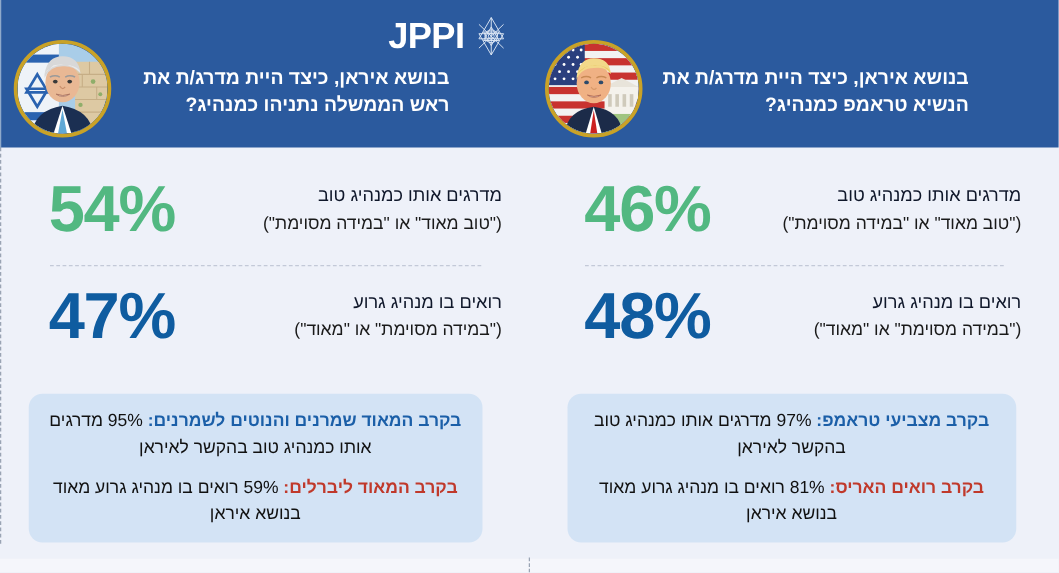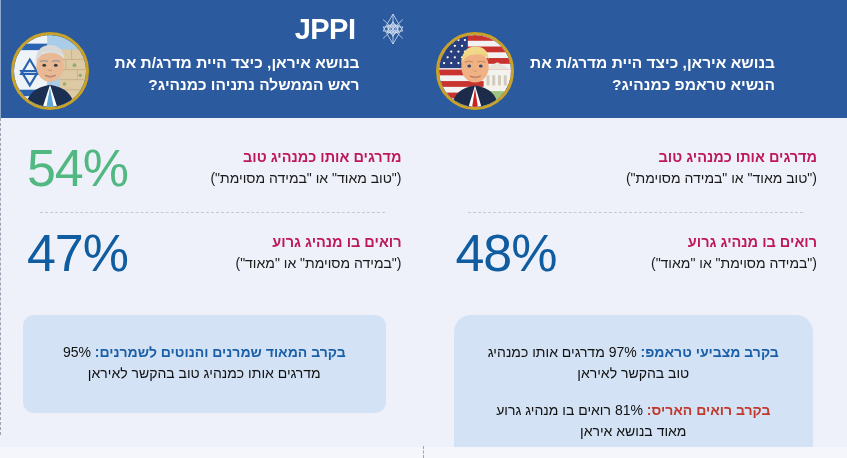--- a/index.html
+++ b/index.html
@@ -41,21 +41,21 @@
   }
 
   
   .logo-wrap {
     position: absolute;
     top: 12px;
     right: 14px;
     display: flex;
     align-items: center;
     direction: ltr;
-    gap: 20px;
+    gap: 4px;
   }
   .logo-star {
     width: 34px;
     height: 34px;
     display: block;
   }
   .logo-text {
     color: #ffffff;
     font-size: 29px;
     font-weight: bold;
@@ -127,40 +127,40 @@
   .col.right .stat { padding: 0 30px 0 20px; }
 
   .stat-label {
     flex: 1 1 auto;
     text-align: right;
     direction: rtl;
     padding-left: 10px;
   }
   .stat-title {
     font-size: 14.5px;
-    font-weight: bold;
-    color: #be185d;
+    font-weight: normal;
+    color: #0f172a;
     line-height: 1.35;
   }
   .stat-sub {
     font-size: 14px;
     font-weight: normal;
     color: #1a1a1a;
     line-height: 1.38;
     margin-top: 1px;
   }
   .stat-value {
     flex: 0 0 auto;
     font-size: 52px;
-    font-weight: normal;
+    font-weight: bold;
     line-height: 1;
     letter-spacing: -1px;
     direction: ltr;
     white-space: nowrap;
-    text-align: center;
+    text-align: right;
     min-width: 125px;
   }
   .stat-value.green { color: #52b881; }
   .stat-value.blue  { color: #0f5ca0; }
 
   .stat-row-1 { height: 88px; margin-top: 6px; }
   .stat-row-2 { height: 80px; }
 
   .dash-sep {
     border: 0;
@@ -182,23 +182,22 @@
     color: #111111;
     line-height: 1.5;
   }
   .col.left .callout {
     margin: 22px 38px 0 22px;
     padding: 11px 16px 13px 16px;
   }
   .col.right .callout {
     margin: 22px 34px 0 30px;
     padding: 11px 16px 13px 16px;
-    border-radius: 17px;
-  }
-  .callout p { margin: 16px; }
+  }
+  .callout p { margin: 0; }
   .callout p + p { margin-top: 11px; }
   .hl-blue {
     color: #1b5fa8;
     font-weight: bold;
   }
   .hl-red {
     color: #c0392b;
     font-weight: bold;
   }
 
@@ -371,20 +370,21 @@
 
   <div class="body-row">
 
     <div class="col right">
 
       <div class="stat stat-row-1">
         <div class="stat-label">
           <div class="stat-title">מדרגים אותו כמנהיג טוב</div>
           <div class="stat-sub">("טוב מאוד" או "במידה מסוימת")</div>
         </div>
+        <div class="stat-value green">46%</div>
       </div>
 
       <hr class="dash-sep">
 
       <div class="stat stat-row-2">
         <div class="stat-label">
           <div class="stat-title">רואים בו מנהיג גרוע</div>
           <div class="stat-sub">("במידה מסוימת" או "מאוד")</div>
         </div>
         <div class="stat-value blue">48%</div>
@@ -421,20 +421,24 @@
           <div class="stat-sub">("במידה מסוימת" או "מאוד")</div>
         </div>
         <div class="stat-value blue">47%</div>
       </div>
 
       <div class="callout">
         <p>
           <span class="hl-blue">בקרב המאוד שמרנים והנוטים לשמרנים:</span>
           <span>95% מדרגים אותו כמנהיג טוב בהקשר לאיראן</span>
         </p>
+        <p>
+          <span class="hl-red">בקרב המאוד ליברלים:</span>
+          <span>59% רואים בו מנהיג גרוע מאוד בנושא איראן</span>
+        </p>
       </div>
 
     </div>
 
   </div>
 
   <div class="bottom-strip"></div>
   <div class="center-divider-bottom"></div>
 
 </div>

